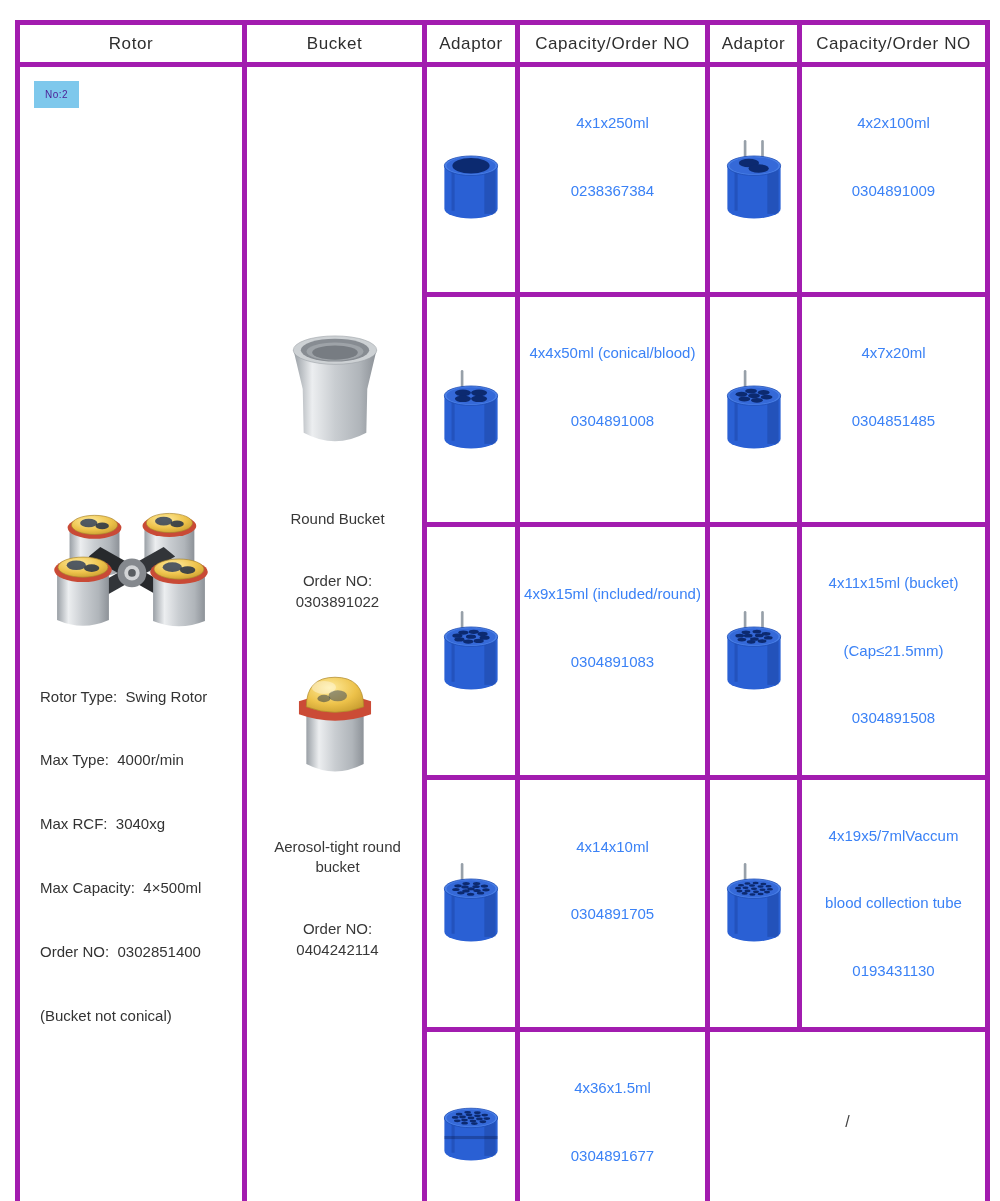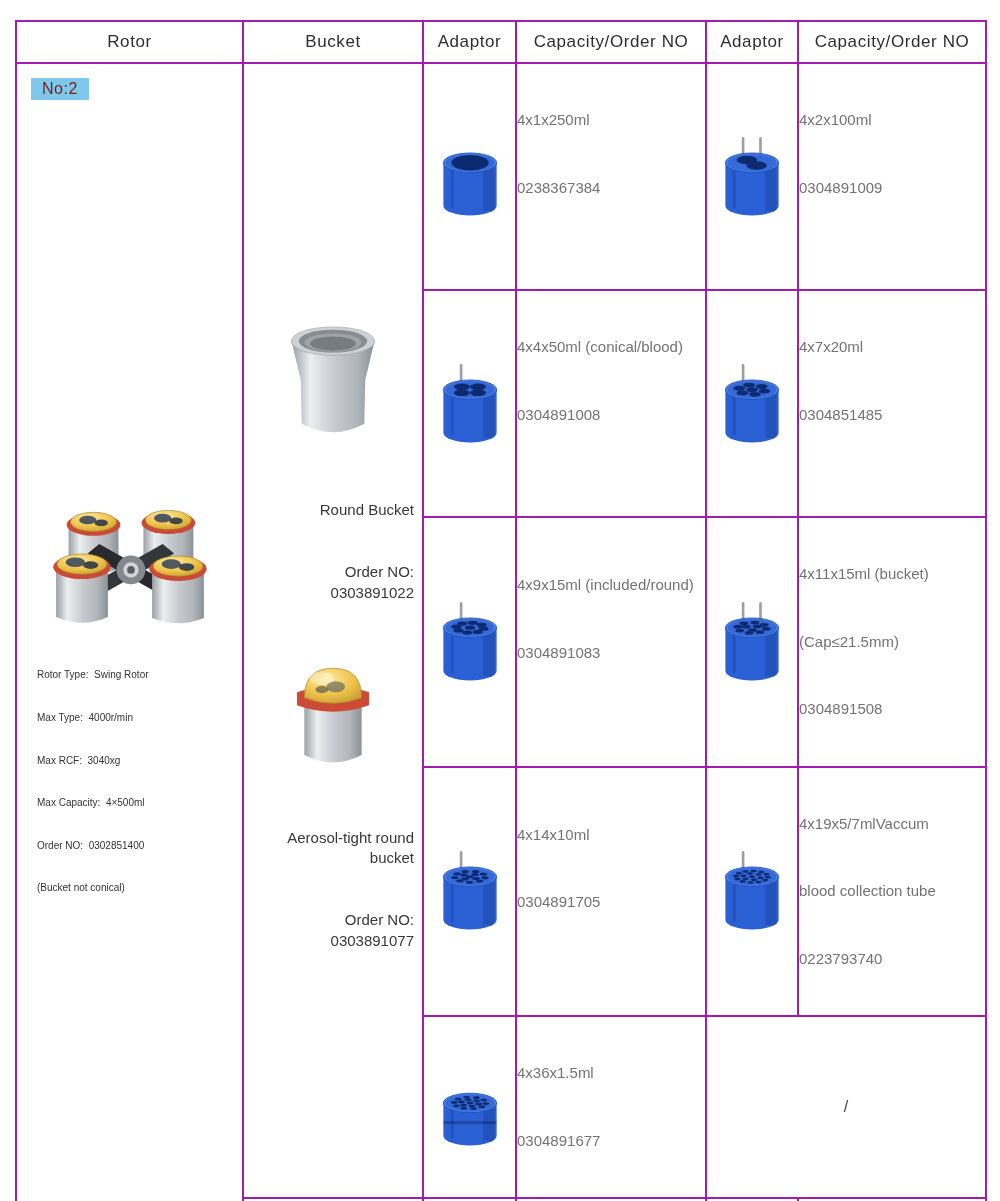--- a/index.html
+++ b/index.html
@@ -3,53 +3,53 @@
 <meta charset="utf-8">
 <style>
   * { box-sizing: border-box; }
   html,body { margin:0; padding:0; background:#ffffff; }
   body {
     width:1000px; height:1201px; overflow:hidden;
     font-family:"Liberation Sans", sans-serif; color:#3b3b3b;
   }
   .wrap { padding:20px 15px 0 15px; }
   table.spec { border-collapse:collapse; width:970px; table-layout:fixed; background:#fff; }
-  table.spec th, table.spec td { border:2px solid #a21caf; vertical-align:middle; padding:0; }
+  table.spec th, table.spec td { border:5px solid #a21caf; vertical-align:middle; padding:0; }
   table.spec th {
     height:42px; font-size:17px; font-weight:normal; color:#2e2e2e;
     letter-spacing:0.6px; text-align:center;
   }
   
   tr.h110{height:110px} tr.h106{height:106px} tr.h114{height:114px}
 
   td.rotor-cell { position:relative; vertical-align:top; }
   .badge {
     position:absolute; top:14px; left:14px;
-    background:#7ec8ec; color:#7f1d1d; font-size:16px;
-    padding:2px 11px; letter-spacing:0.5px;
+    background:#7ec8ec; color:#4c1d95; font-size:10px;
+    padding:8px 11px; letter-spacing:0.5px;
   }
   .rotor-photo { position:absolute; top:430px; left:50%; transform:translateX(-50%); }
   .rotor-specs {
     position:absolute; top:576px; left:20px; right:4px;
-    font-size:10px; line-height:1.42; color:#333; text-align:left; white-space:pre-wrap;
+    font-size:15px; line-height:1.42; color:#333; text-align:left; white-space:pre-wrap;
   }
 
   td.bucket-cell { vertical-align:top; text-align:center; font-size:15px; color:#383838; }
   .bucket-img { display:block; margin:0 auto; }
   .bucket-label {
-    text-align:right; padding:2px 8px 0 14px; line-height:1.38; white-space:pre-wrap;
+    text-align:center; padding:2px 8px 0 14px; line-height:1.38; white-space:pre-wrap;
   }
   .mt40{margin-top:40px} .mt16{margin-top:14px}
 
   td.icon-cell { text-align:center; }
   td.icon-cell .adaptor { display:inline-block; line-height:0; }
 
   td.cap-cell {
-    font-size:15px; color:#737373; line-height:1.5;
-    padding:6px 4px 6px 12px; white-space:pre-wrap; text-align:left;
+    font-size:15px; color:#3b82f6; line-height:1.5;
+    padding:6px 4px 6px 12px; white-space:pre-wrap; text-align:center;
   }
   td.slash-cell { text-align:center; font-size:16px; color:#444; }
 
   svg { display:inline-block; }
   .defs-holder { position:absolute; width:0; height:0; overflow:hidden; }
 </style>
 </head>
 <body>
 
 <svg class="defs-holder" aria-hidden="true">
@@ -167,21 +167,21 @@
           <path d="M28 50 L28 104 Q59 120 90 104 L90 50 Z" fill="url(#gs1)"></path>
           <path d="M20 36 Q59 22 98 36 L98 50 Q59 64 20 50 Z" fill="#cb4b36"></path>
           <path d="M28 42 Q28 10 59 10 Q90 10 90 42 Q59 54 28 42 Z" fill="url(#gAm)" stroke="#b08a2b" stroke-width="0.8"></path>
           <ellipse cx="62" cy="30" rx="10" ry="6" fill="#32415a" opacity="0.5"></ellipse>
           <ellipse cx="47" cy="33" rx="7" ry="4" fill="#222f44" opacity="0.5"></ellipse>
           <ellipse cx="47" cy="21" rx="13" ry="7" fill="#ffffff" opacity="0.35"></ellipse>
         </svg>
       </span>
       <div class="bucket-label">
         <div>Aerosol-tight round bucket</div>
-        <div>Order NO:  0303891077</div>
+        <div>Order NO:  0404242114</div>
       </div>
     </td>
 
     <td class="icon-cell"><span class="adaptor"><svg width="68" height="86" viewBox="0 0 66 84">
                 <path d="M7 30 v42 a26 9.5 0 0 0 52 0 v-42" fill="#2a60d4"></path>
                 <rect x="14" y="34" width="3" height="40" fill="rgba(8,24,88,0.18)"></rect>
                 <rect x="46" y="33" width="11" height="44" fill="rgba(8,20,70,0.18)"></rect>
                 <ellipse cx="33" cy="30" rx="26" ry="9.5" fill="#4a80e8" stroke="#1d4cb4" stroke-width="0.8"></ellipse>
                 <ellipse cx="33" cy="30" rx="24" ry="8.3" fill="#3569d8"></ellipse>
                 <ellipse cx="33" cy="30" rx="18.2" ry="7.643999999999999" fill="#0c2a70"></ellipse>
@@ -350,21 +350,21 @@
                 <ellipse cx="17.449756503702126" cy="29.436302193580016" rx="2.99" ry="1.2558" fill="#0c2a70"></ellipse>
                 <ellipse cx="20.31320838819727" cy="26.702735580203132" rx="2.99" ry="1.2558" fill="#0c2a70"></ellipse>
                 <ellipse cx="26.576075839616887" cy="24.852668305342693" rx="2.99" ry="1.2558" fill="#0c2a70"></ellipse>
                 <ellipse cx="34.56022858204995" cy="24.3818244012408" rx="2.99" ry="1.2558" fill="#0c2a70"></ellipse>
                 <ellipse cx="42.12631933591477" cy="25.416366111762674" rx="2.99" ry="1.2558" fill="#0c2a70"></ellipse>
                 <ellipse cx="47.24702019385268" cy="27.679088821037666" rx="2.99" ry="1.2558" fill="#0c2a70"></ellipse>
               </svg></span></td>
     <td class="cap-cell">
       <div>4x19x5/7mlVaccum</div>
       <div>blood collection tube</div>
-      <div>0223793740</div>
+      <div>0193431130</div>
     </td>
   </tr>
 
   <tr class="h114">
     <td class="icon-cell"><span class="adaptor"><svg width="68" height="86" viewBox="0 0 66 84">
                 <path d="M7 40 v32 a26 9.5 0 0 0 52 0 v-32" fill="#2a60d4"></path>
                 <rect x="14" y="44" width="3" height="30" fill="rgba(8,24,88,0.18)"></rect>
                 <rect x="46" y="43" width="11" height="34" fill="rgba(8,20,70,0.18)"></rect>
                 <rect x="7" y="57.6" width="52" height="3" fill="rgba(5,15,60,0.3)"></rect>
                 <ellipse cx="33" cy="40" rx="26" ry="9.5" fill="#4a80e8" stroke="#1d4cb4" stroke-width="0.8"></ellipse>

